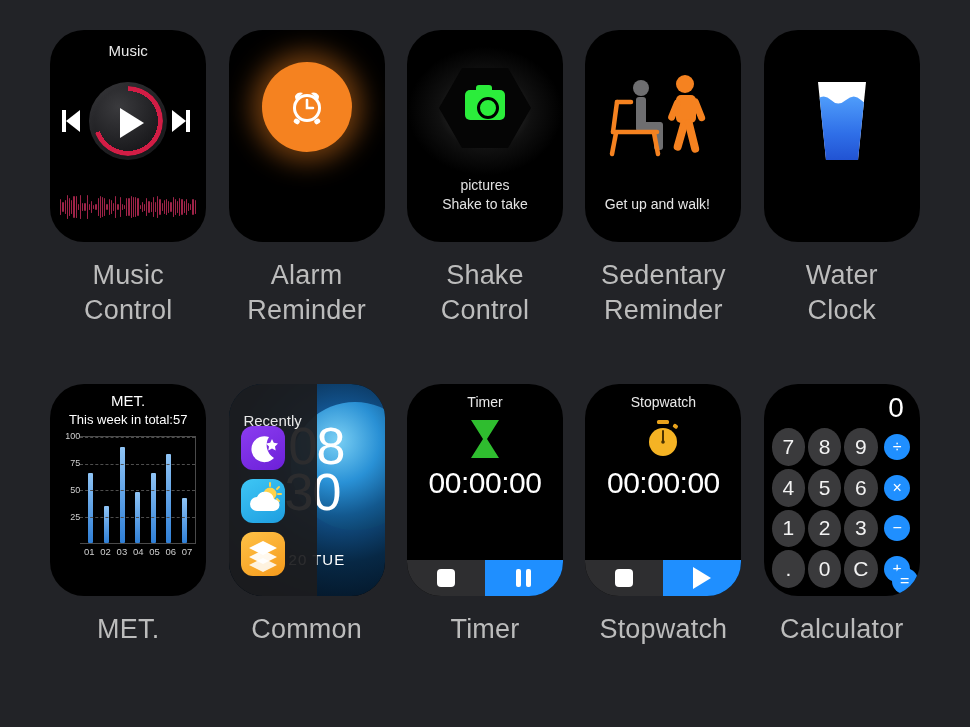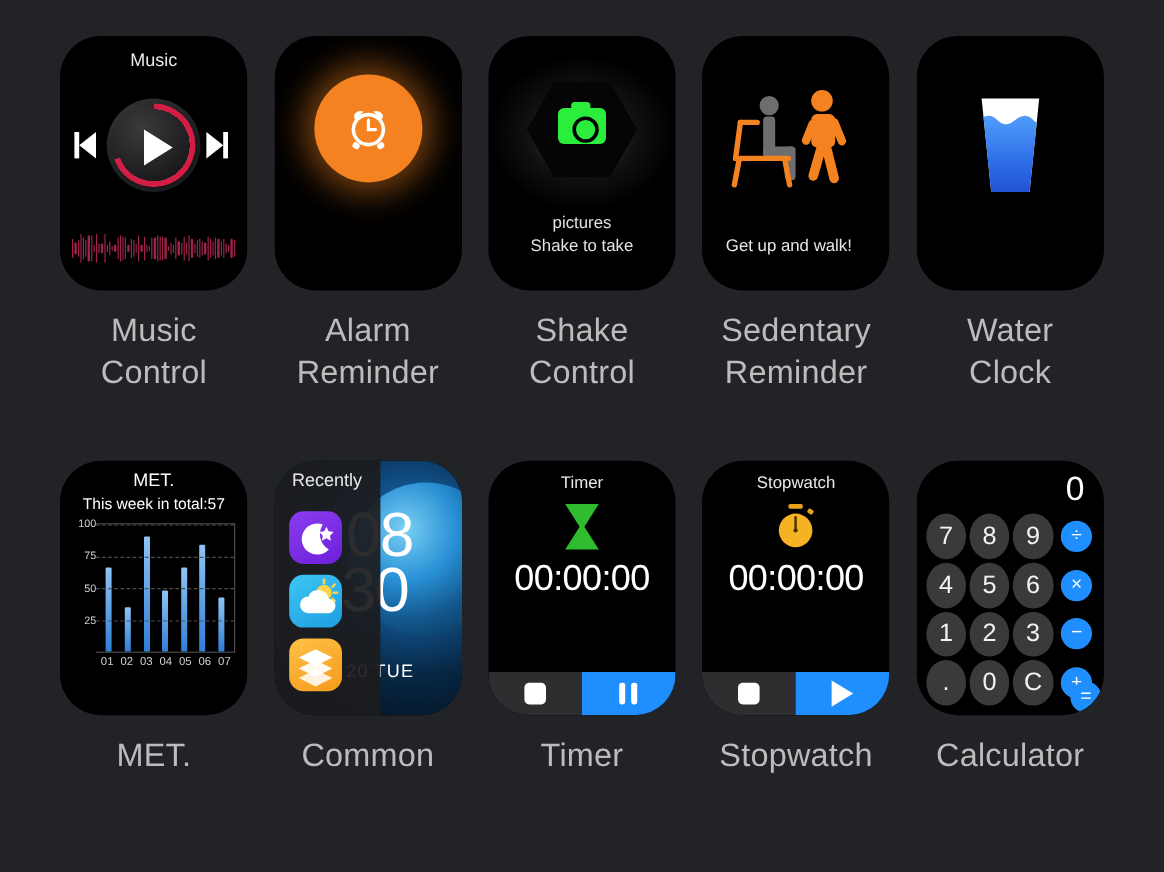--- a/index.html
+++ b/index.html
@@ -141,21 +141,21 @@
   .ca-face { position: absolute; inset: 0;
              background: radial-gradient(circle at 72% 36%, #2b8fd4 0%, #145a9a 26%, #072845 58%, #020a14 100%); }
   .ca-globe { position: absolute; top: 18px; left: 62px; width: 128px; height: 128px; border-radius: 50%;
               background: radial-gradient(circle at 36% 30%, #7fd4f7 0%, #2a93d8 35%, #13598f 62%, #05263f 100%);
               opacity: .95; }
   .ca-h { position: absolute; top: 38px; left: 60px; color: #fff; font-size: 52px; line-height: .95; letter-spacing: -1px; }
   .ca-m { position: absolute; top: 84px; left: 56px; color: #fff; font-size: 52px; line-height: .95; letter-spacing: -1px; }
   .ca-date { position: absolute; bottom: 28px; left: 60px; color: #fff; font-size: 15px; letter-spacing: 1px; }
   .ca-panel { position: absolute; top: 0; bottom: 0; left: 0; width: 88px;
               background: rgba(28,28,30,.93); }
-  .ca-rec { position: absolute; top: 8px; left: 0; width: 88px; text-align: center;
+  .ca-rec { position: absolute; top: 28px; left: 0; width: 88px; text-align: center;
             color: #e9e9e9; font-size: 15px; }
   .ca-icons { position: absolute; top: 42px; left: 12px; display: flex; flex-direction: column; gap: 9px; }
   .ca-ic { width: 44px; height: 44px; border-radius: 12px; position: relative; }
   .ic-sleep { background: linear-gradient(150deg, #8b3cf0, #6c20d8); }
   .ic-weather { background: linear-gradient(150deg, #3ec6f5, #1e9ee0); }
   .ic-stack { background: linear-gradient(150deg, #ffc247, #f59a1c); }
 
   
   .t-title { position: absolute; top: 10px; left: 0; right: 0; text-align: center; color: #e9e9e9; font-size: 14px; }
   .t-time { position: absolute; top: 82px; left: 0; right: 0; text-align: center;

